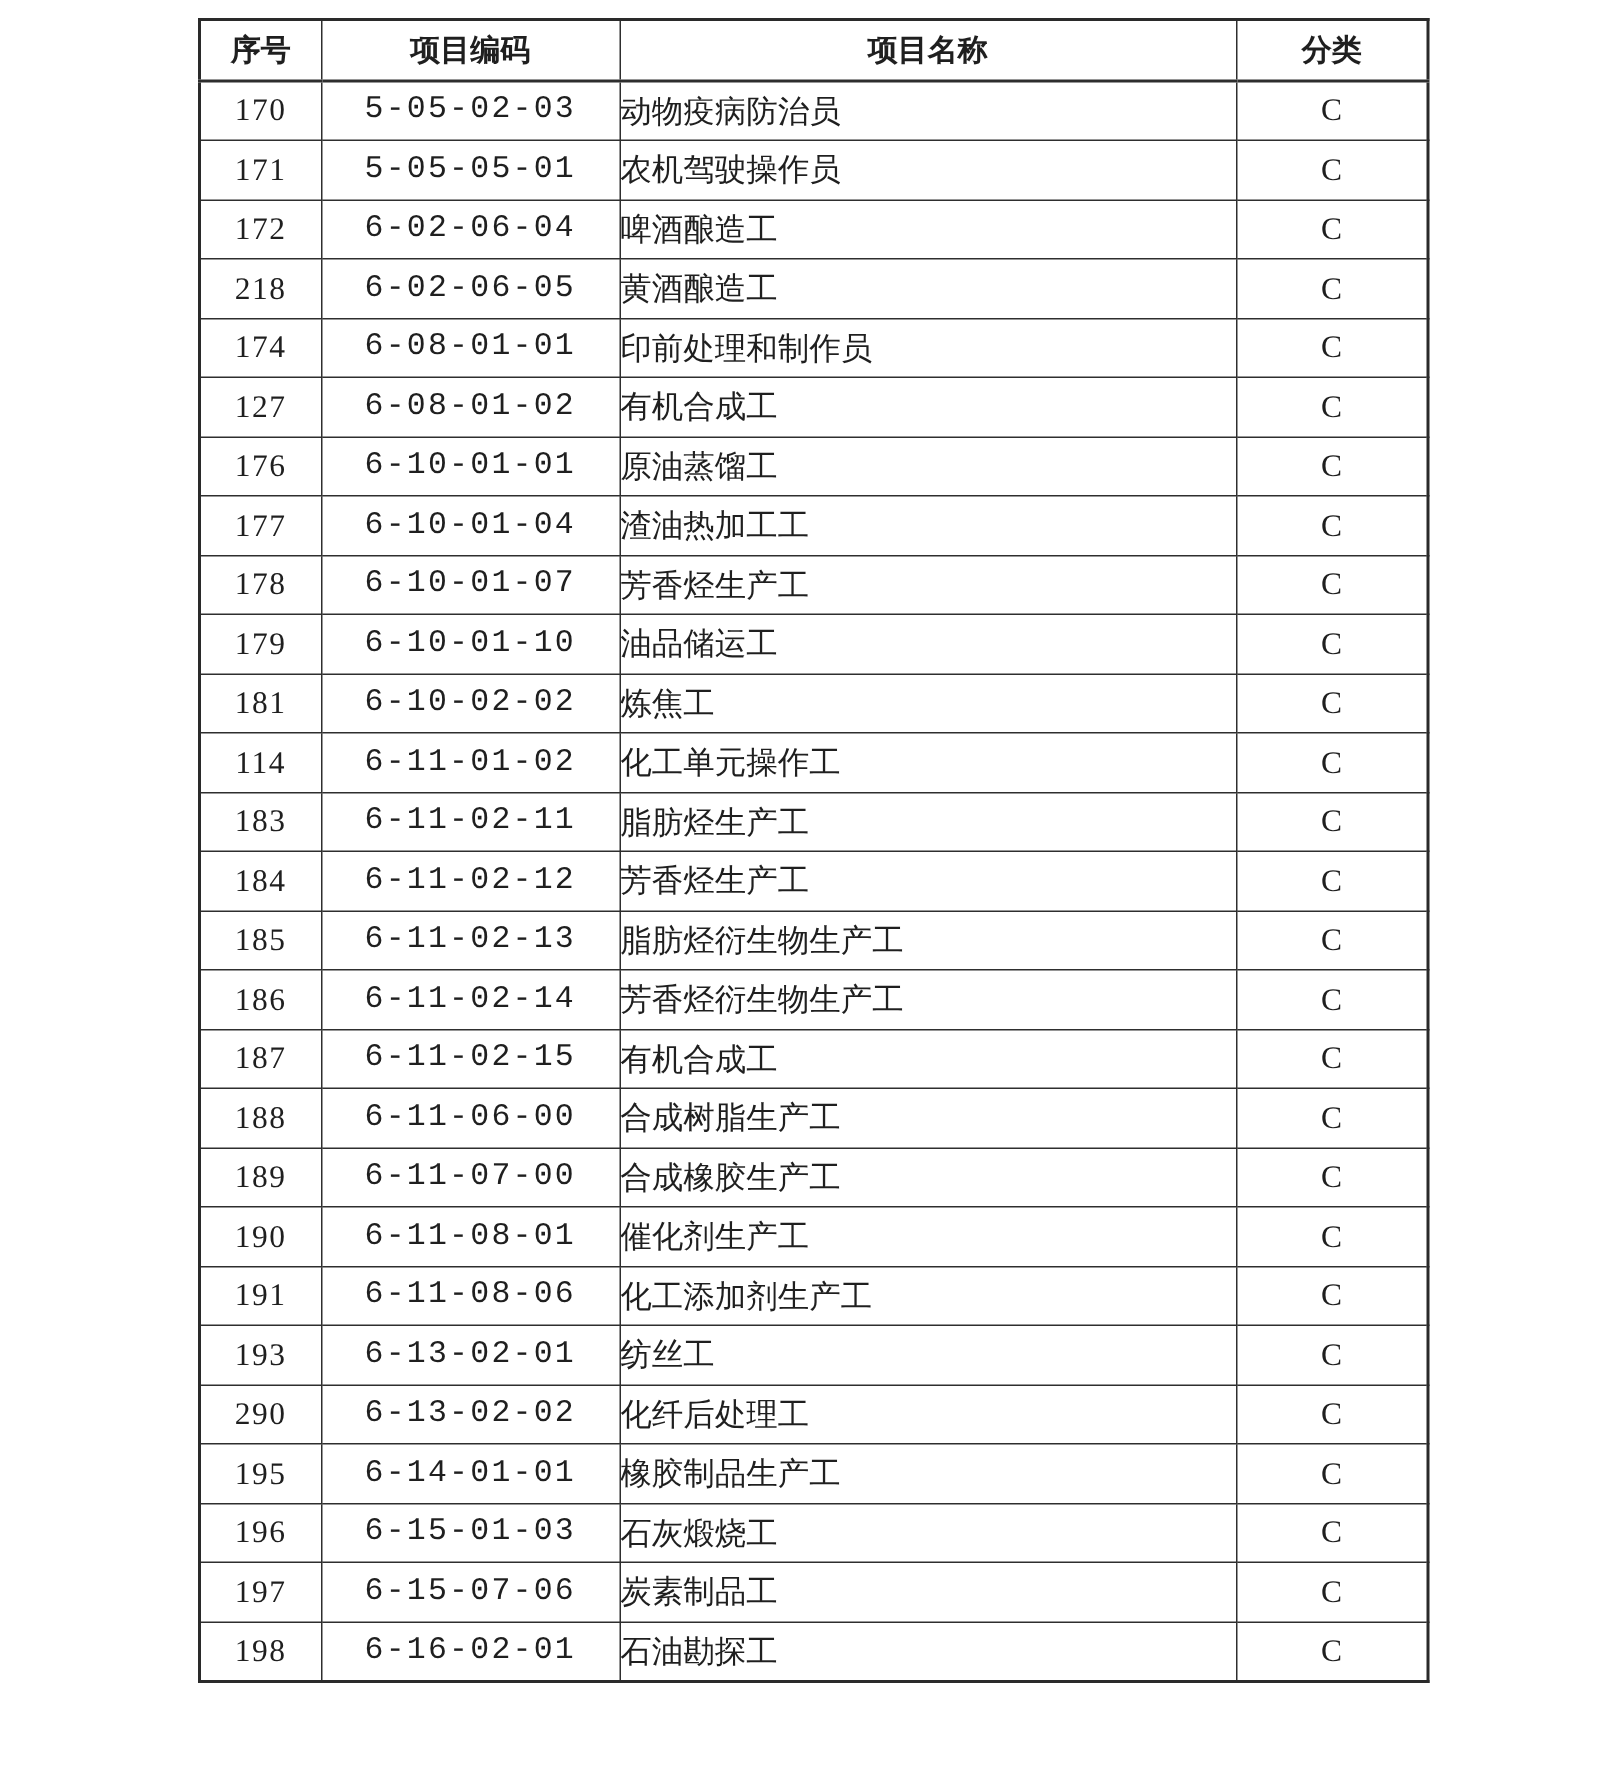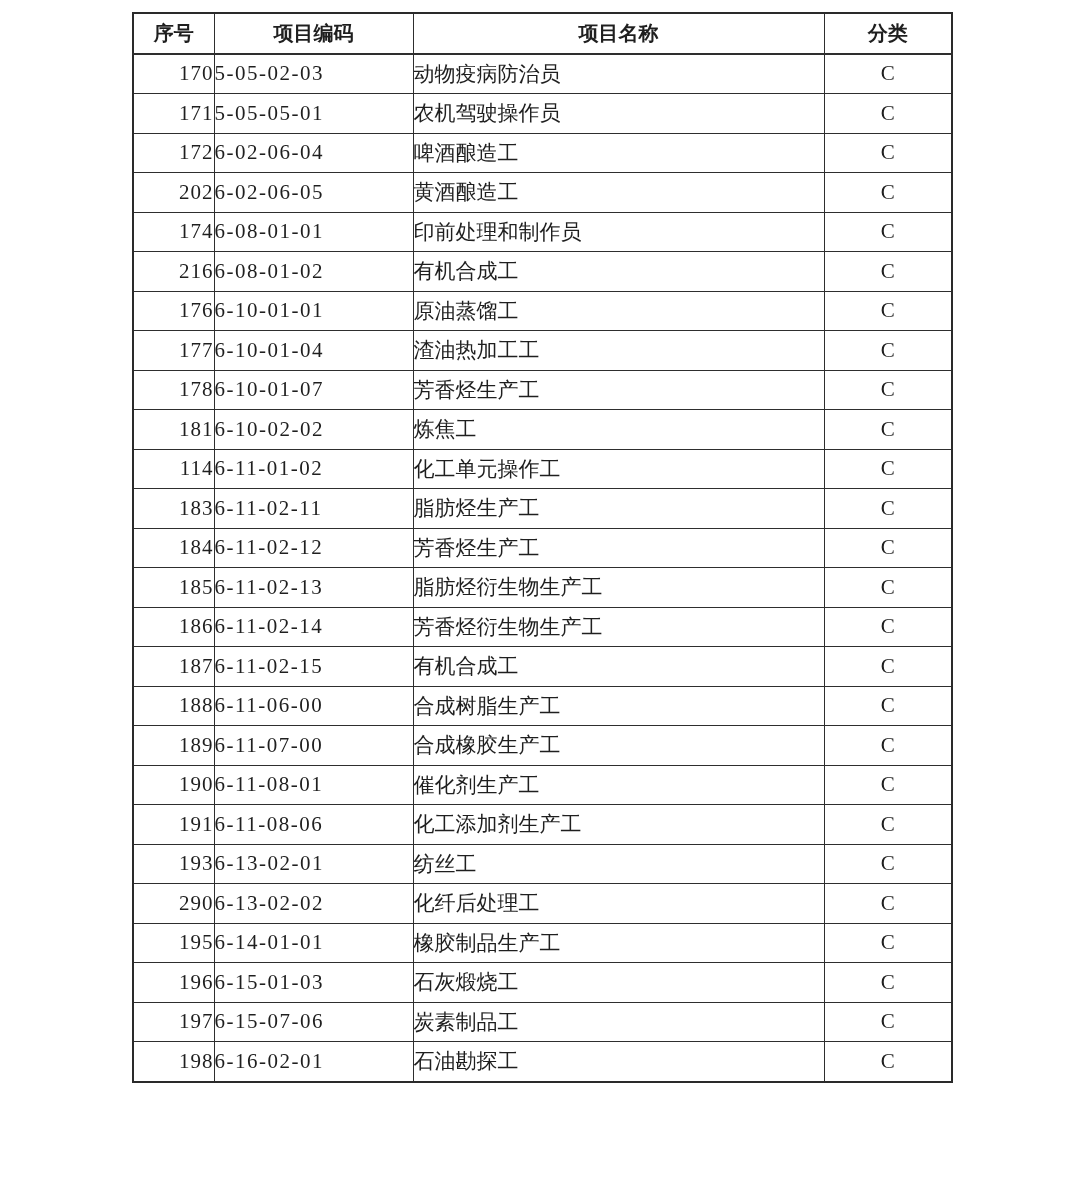--- a/index.html
+++ b/index.html
@@ -46,26 +46,27 @@
     font-weight: bold;
     font-size: 20px;
     text-align: center;
     border-bottom-width: 2.5px;
     margin-top: 32px;
   }
   table.occ-table td {
     font-size: 21px;
   }
   td.c-no {
-    text-align: right;
+    text-align: center;
     letter-spacing: 1px;
   }
   td.c-code {
-    text-align: left;
+    text-align: center;
     letter-spacing: 1.5px;
+    font-family: Liberation Mono, monospace;
   }
   td.c-name {
     text-align: left;
     padding-left: 10px;
     font-family: Liberation Serif, serif;
   }
   td.c-cat {
     text-align: center;
   }
 </style>
@@ -104,35 +105,35 @@
   </tr>
 
   <tr>
     <td class="c-no">172</td>
     <td class="c-code">6-02-06-04</td>
     <td class="c-name">啤酒酿造工</td>
     <td class="c-cat">C</td>
   </tr>
 
   <tr>
-    <td class="c-no">202</td>
+    <td class="c-no">218</td>
     <td class="c-code">6-02-06-05</td>
     <td class="c-name">黄酒酿造工</td>
     <td class="c-cat">C</td>
   </tr>
 
   <tr>
     <td class="c-no">174</td>
     <td class="c-code">6-08-01-01</td>
     <td class="c-name">印前处理和制作员</td>
     <td class="c-cat">C</td>
   </tr>
 
   <tr>
-    <td class="c-no">216</td>
+    <td class="c-no">127</td>
     <td class="c-code">6-08-01-02</td>
     <td class="c-name">有机合成工</td>
     <td class="c-cat">C</td>
   </tr>
 
   <tr>
     <td class="c-no">176</td>
     <td class="c-code">6-10-01-01</td>
     <td class="c-name">原油蒸馏工</td>
     <td class="c-cat">C</td>
@@ -145,20 +146,26 @@
     <td class="c-cat">C</td>
   </tr>
 
   <tr>
     <td class="c-no">178</td>
     <td class="c-code">6-10-01-07</td>
     <td class="c-name">芳香烃生产工</td>
     <td class="c-cat">C</td>
   </tr>
 
+  <tr>
+    <td class="c-no">179</td>
+    <td class="c-code">6-10-01-10</td>
+    <td class="c-name">油品储运工</td>
+    <td class="c-cat">C</td>
+  </tr>
 
 
   <tr>
     <td class="c-no">181</td>
     <td class="c-code">6-10-02-02</td>
     <td class="c-name">炼焦工</td>
     <td class="c-cat">C</td>
   </tr>
 
   <tr>

